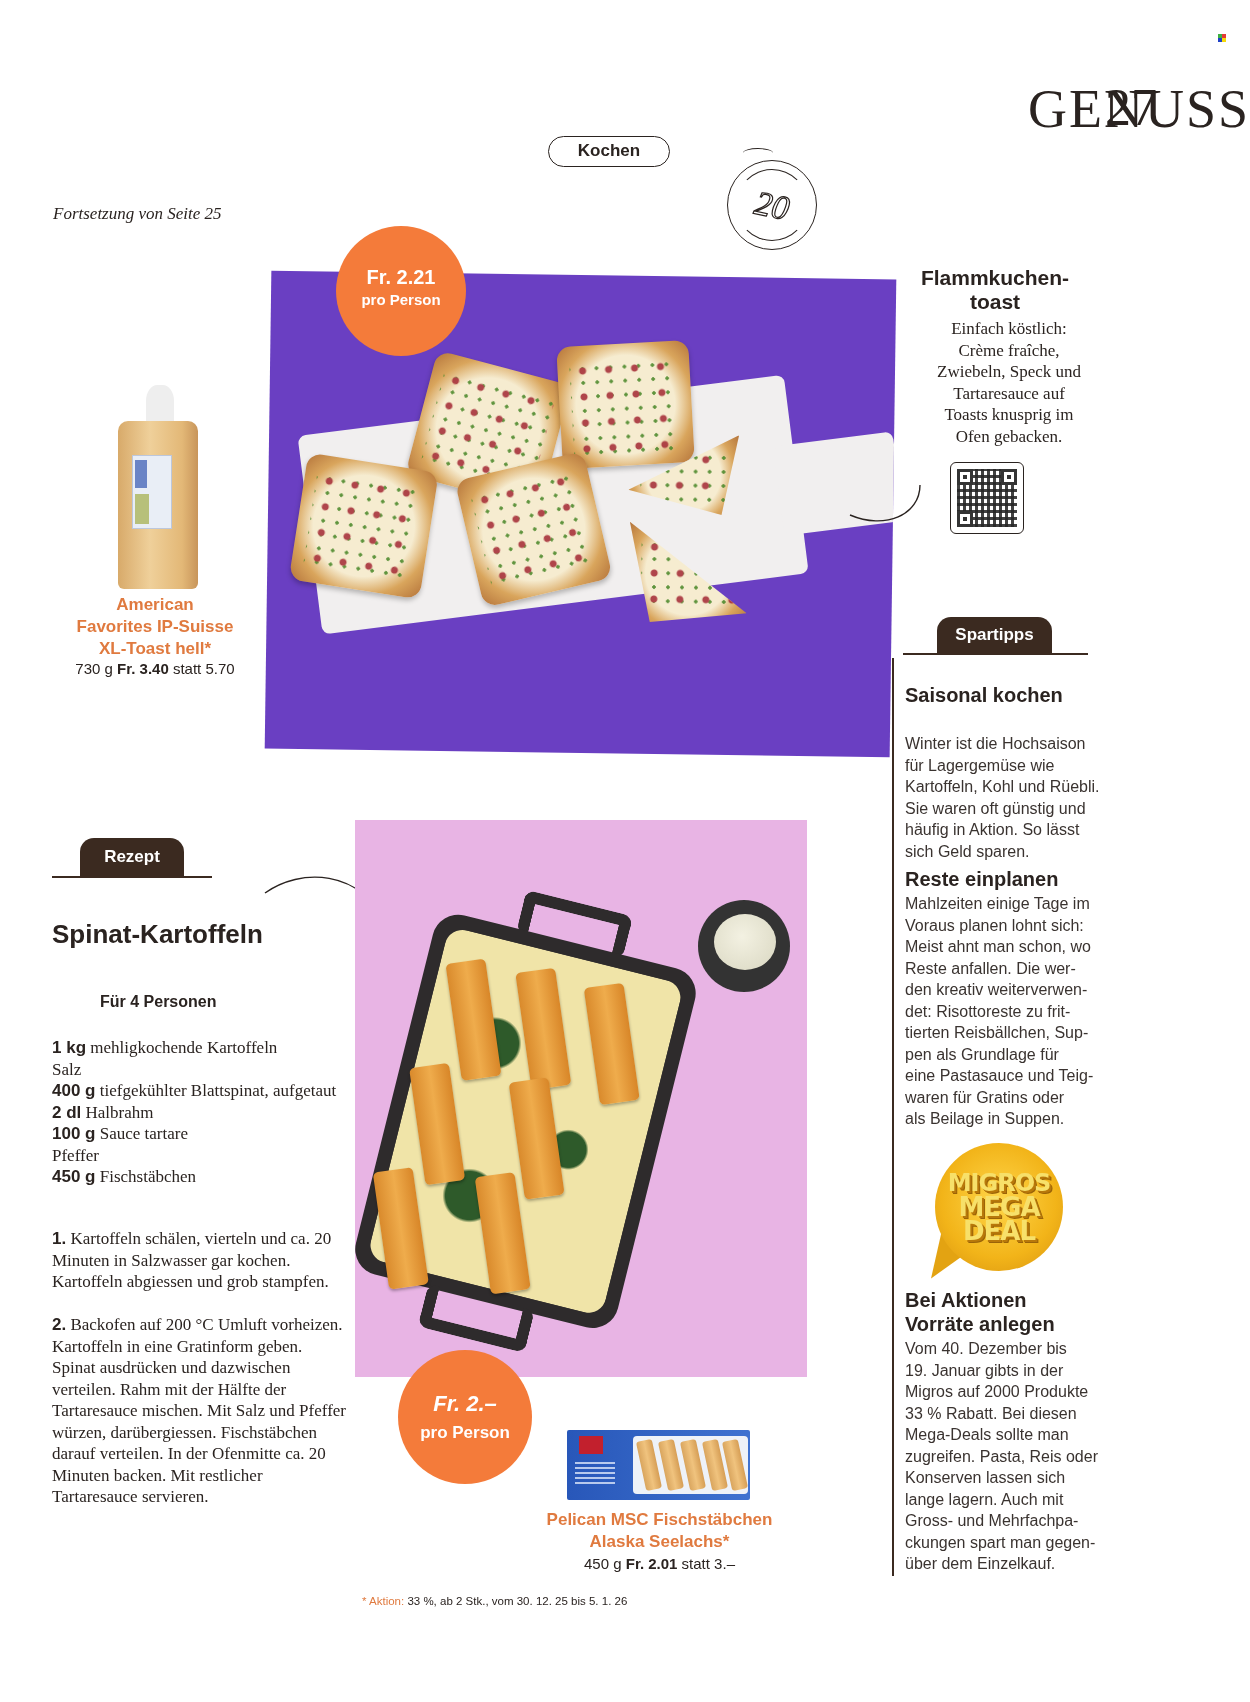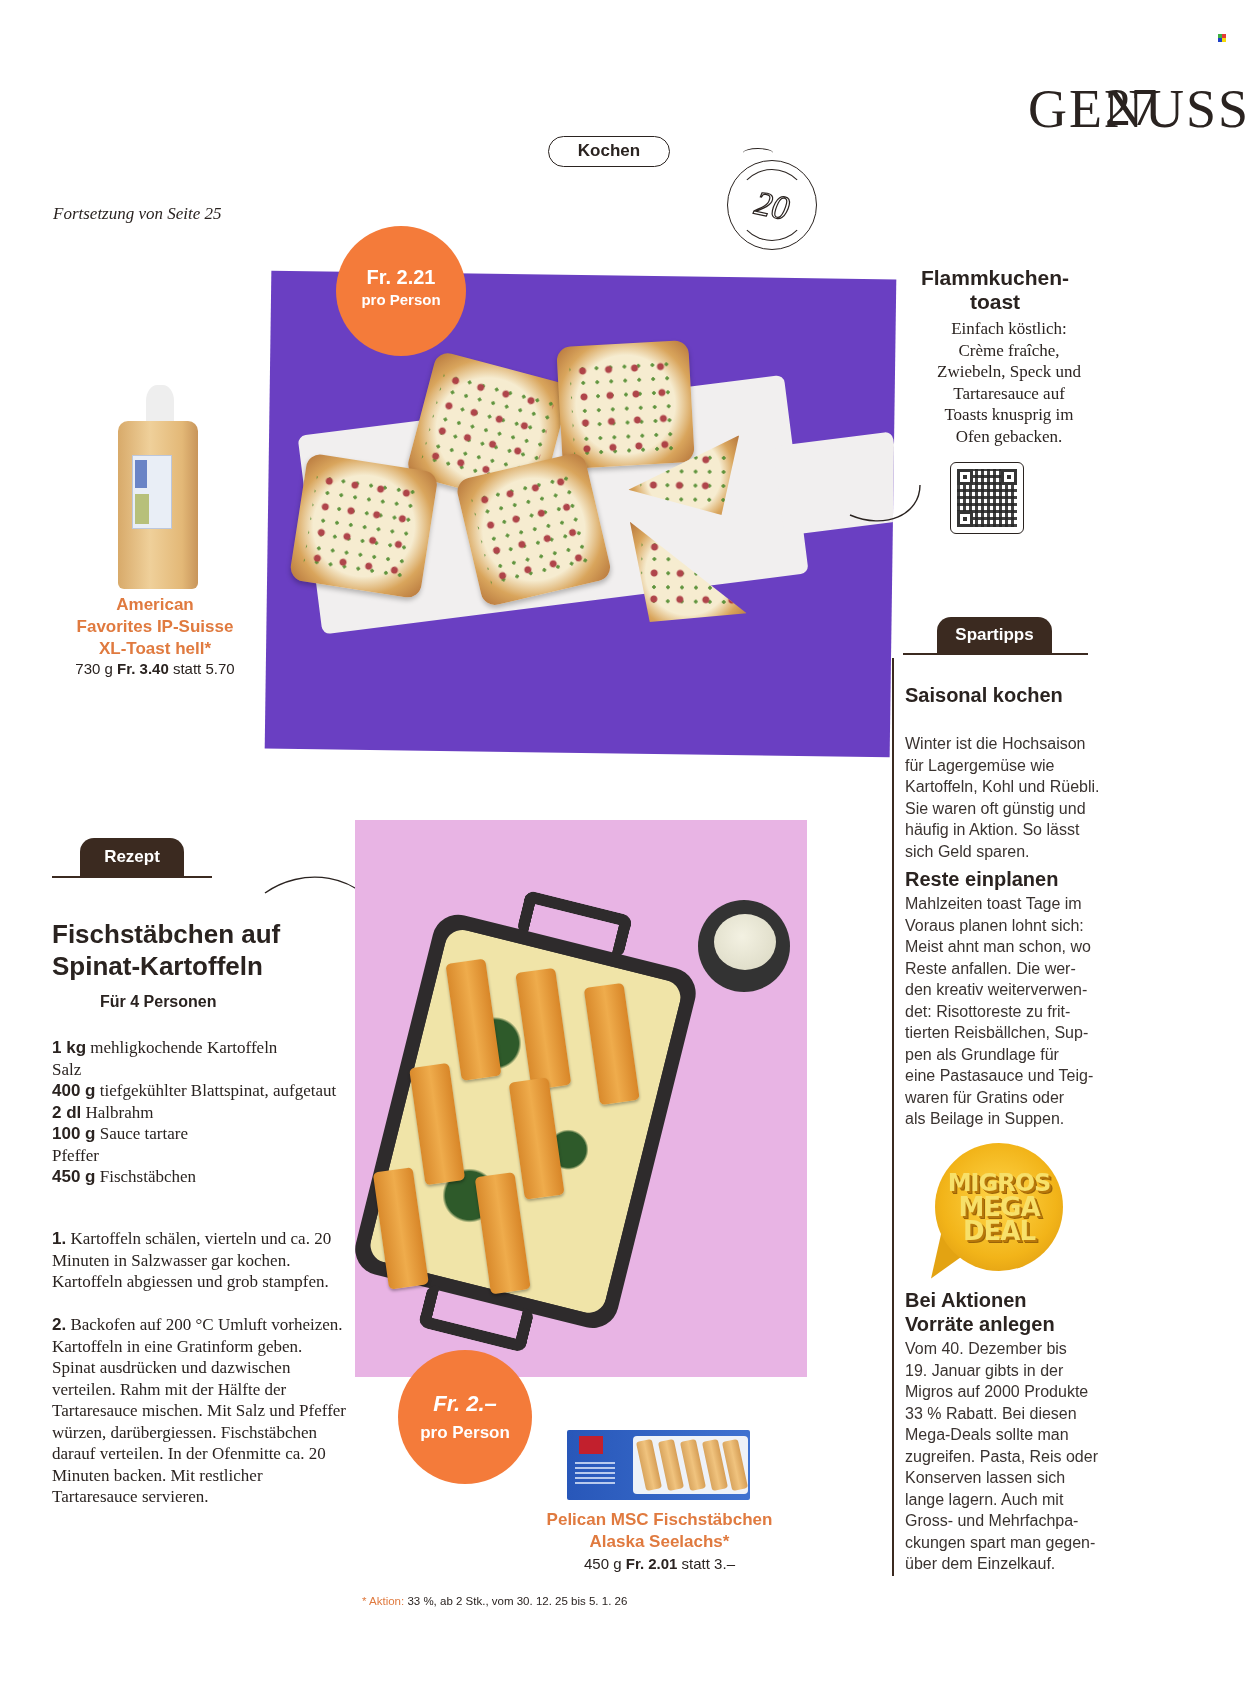--- a/index.html
+++ b/index.html
@@ -211,21 +211,21 @@
   <div>Winter ist die Hochsaison</div>
   <div>für Lagergemüse wie</div>
   <div>Kartoffeln, Kohl und Rüebli.</div>
   <div>Sie waren oft günstig und</div>
   <div>häufig in Aktion. So lässt</div>
   <div>sich Geld sparen.</div>
 </div>
 
 <div class="abs tip-h tip2-h">Reste einplanen</div>
 <div class="abs tip-p tip2-p">
-  <div>Mahlzeiten toast Tage im</div>
+  <div>Mahlzeiten einige Tage im</div>
   <div>Voraus planen lohnt sich:</div>
   <div>Meist ahnt man schon, wo</div>
   <div>Reste anfallen. Die wer-</div>
   <div>den kreativ weiterverwen-</div>
   <div>det: Risottoreste zu frit-</div>
   <div>tierten Reisbällchen, Sup-</div>
   <div>pen als Grundlage für</div>
   <div>eine Pastasauce und Teig-</div>
   <div>waren für Gratins oder</div>
   <div>als Beilage in Suppen.</div>
@@ -257,21 +257,20 @@
   <div>ckungen spart man gegen-</div>
   <div>über dem Einzelkauf.</div>
 </div>
 
 <div class="abs tab-label rez-tab">Rezept</div>
 <div class="abs rez-rule"></div>
 <svg class="abs arc1" viewBox="0 0 130 60">
   <path d="M5 25 C 40 0, 100 0, 128 58" fill="none" stroke="#2a2320" stroke-width="1.4"></path>
 </svg>
 <div class="abs recipe-title">
-  <div>Fischstäbchen auf</div>
   <div>Spinat-Kartoffeln</div>
 </div>
 <div class="abs servings">Für 4 Personen</div>
 
 <div class="abs ingredients">
   <div class="ing-row"><b>1 kg</b> <span>mehligkochende Kartoffeln</span></div>
   <div class="ing-row"><span>Salz</span></div>
   <div class="ing-row"><b>400 g</b> <span>tiefgekühlter Blattspinat, aufgetaut</span></div>
   <div class="ing-row"><b>2 dl</b> <span>Halbrahm</span></div>
   <div class="ing-row"><b>100 g</b> <span>Sauce tartare</span></div>

